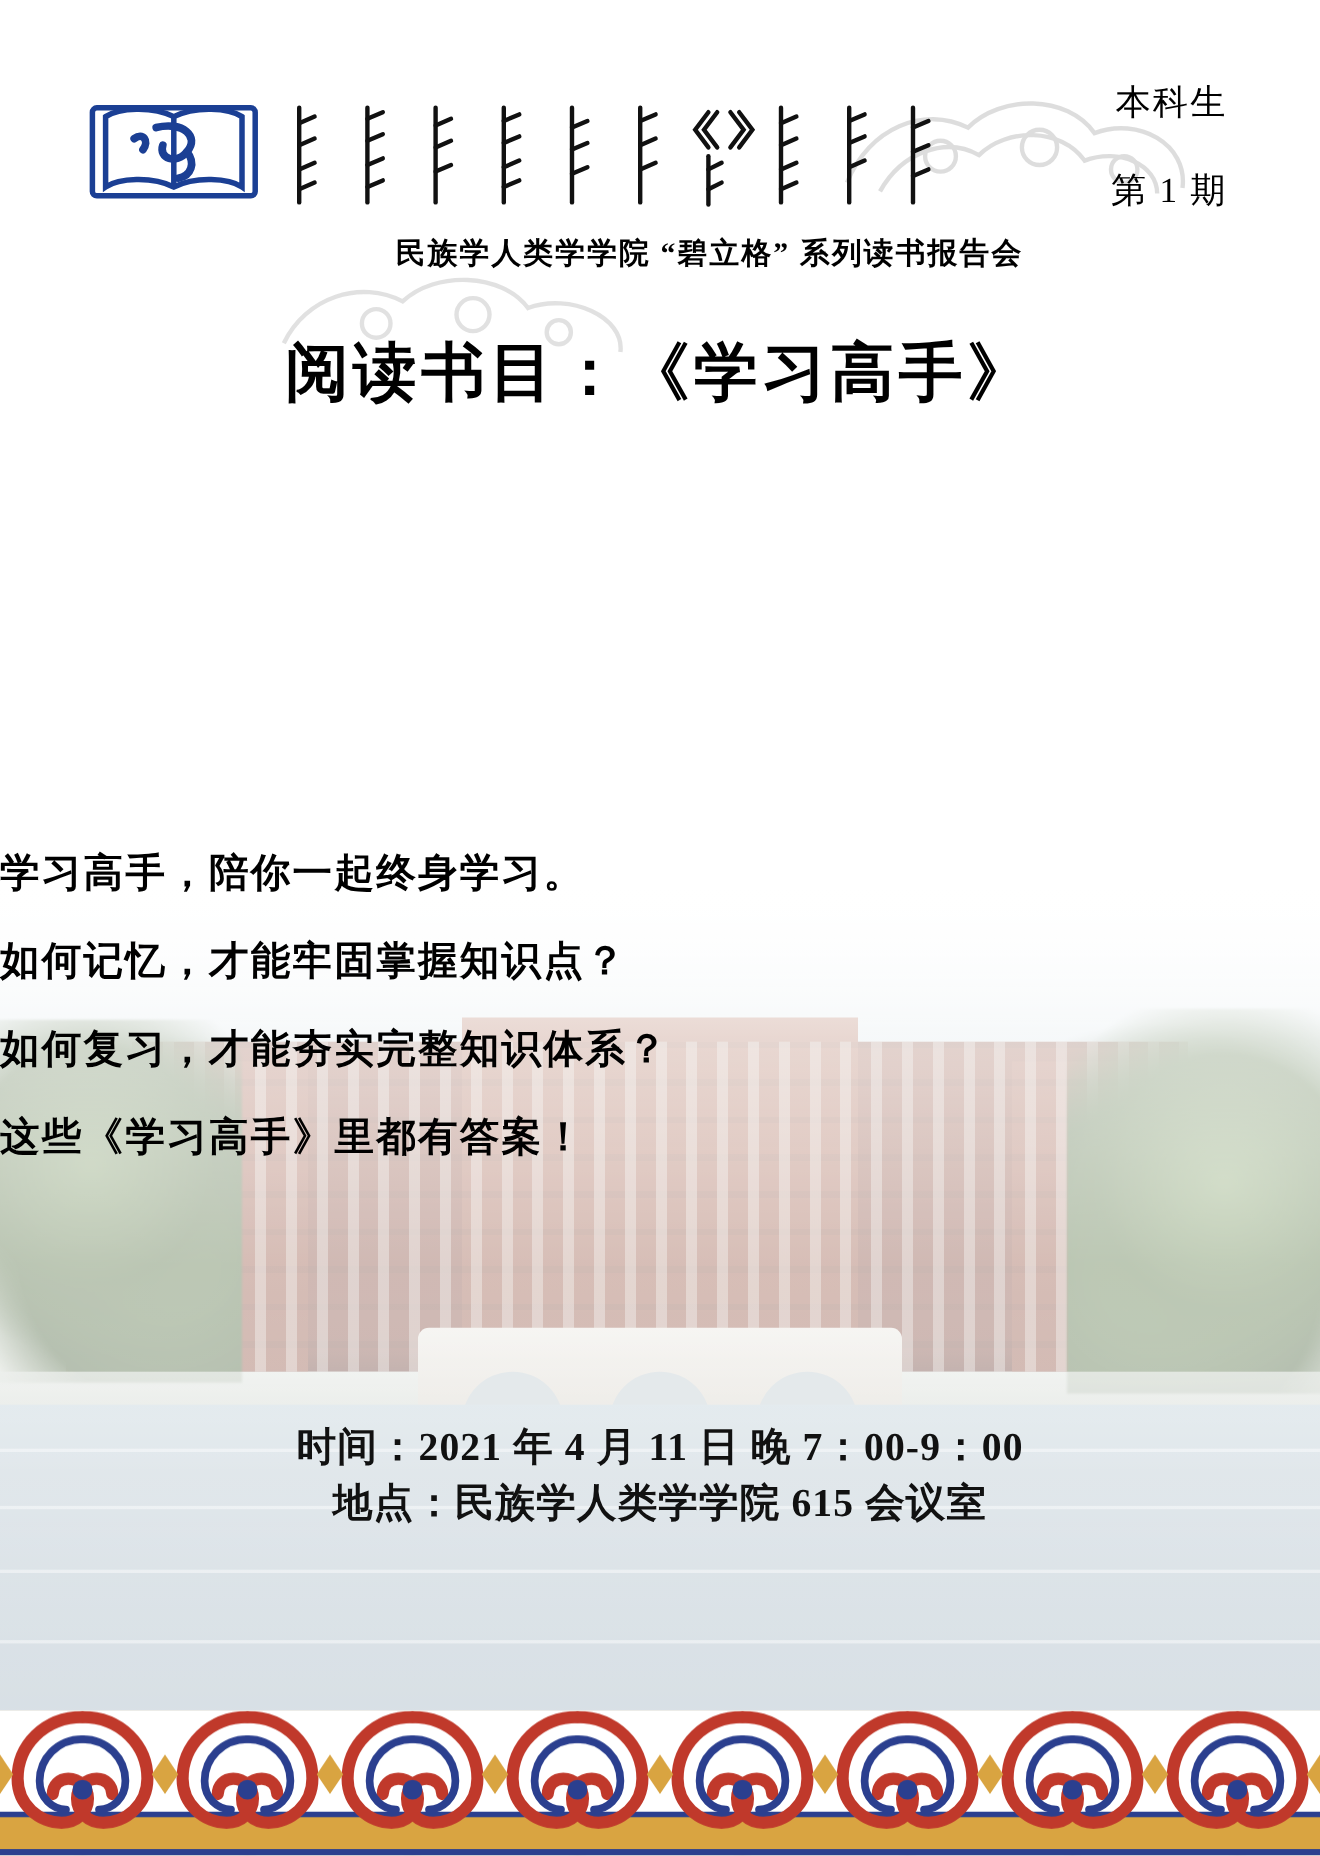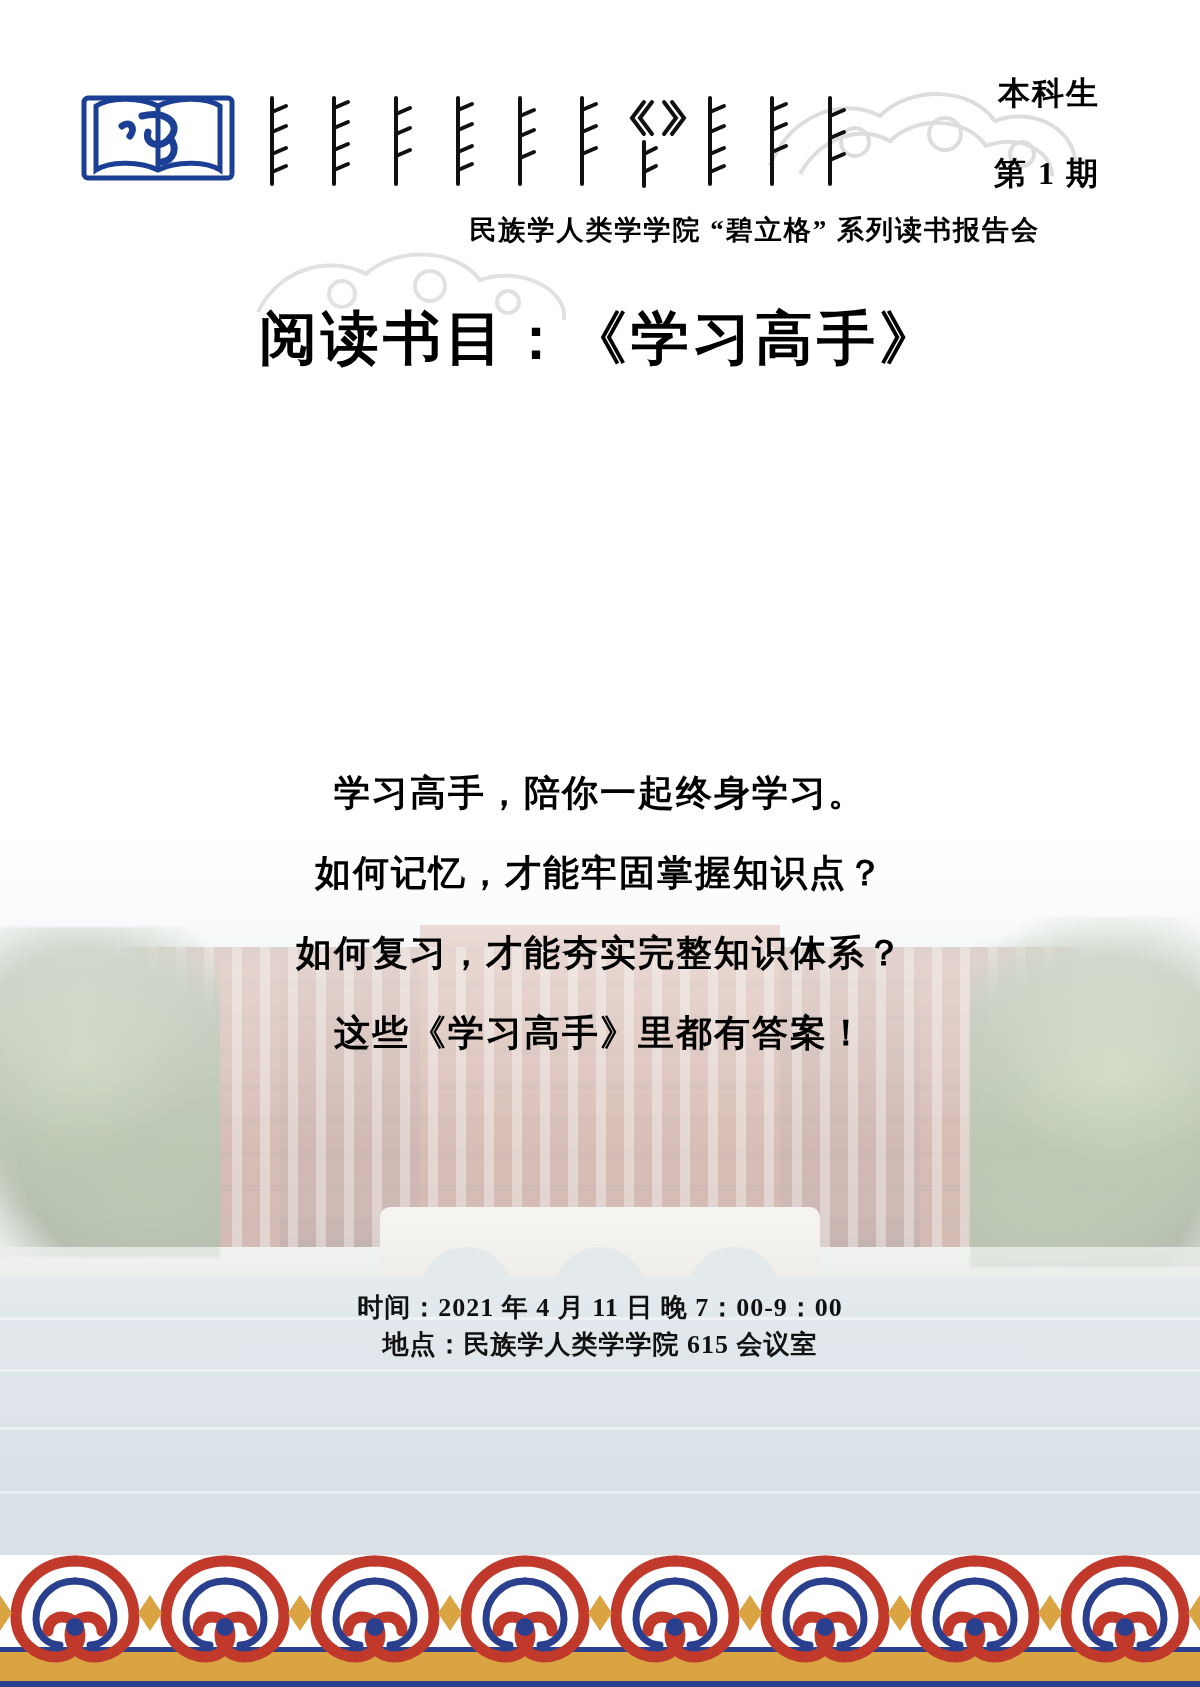--- a/index.html
+++ b/index.html
@@ -135,33 +135,33 @@
     left: 258px; top: 58px;
     width: 620px;
     height: 110px;
   }
   .mongol-line svg { display:block; }
 
   .series-title {
     position: absolute;
     left: 250px; top: 178px;
     width: 790px;
-    text-align: right;
+    text-align: center;
     font-family: "Liberation Serif", serif;
     font-weight: bold;
     font-size: 27px;
     letter-spacing: 2px;
     color: #000;
     white-space: nowrap;
   }
 
   .issue-line1, .issue-line2 {
     position: absolute;
-    right: 100px;
-    font-weight: bold;
+    right: 84px;
+    font-weight: normal;
     font-size: 32px;
     letter-spacing: 2px;
     color: #000;
     white-space: nowrap;
   }
   .issue-line1 { top: 38px; }
   .issue-line2 { top: 118px; }
 
   .title {
     position: absolute;
@@ -186,34 +186,33 @@
     font-weight: bold;
     font-family: "Liberation Serif", serif;
   }
   .body-block p { margin: 0; }
   .body-block .indent { text-indent: 68px; }
 
   .center-lines {
     position: absolute;
     left: 0; top: 775px;
     width: 1200px;
-    text-align: center;
     font-size: 36px;
     font-weight: bold;
     letter-spacing: 2px;
     line-height: 1.0;
   }
   .center-lines p { margin: 0 0 44px 0; }
 
   .info {
     position: absolute;
     left: 0; top: 1290px;
     width: 1200px;
     text-align: center;
-    font-size: 26px;
+    font-size: 36px;
     font-weight: bold;
     letter-spacing: 1px;
     line-height: 1.42;
     color: #111;
   }
   .info p { margin: 0; }
 
   
   .border-strip {
     position: absolute;

